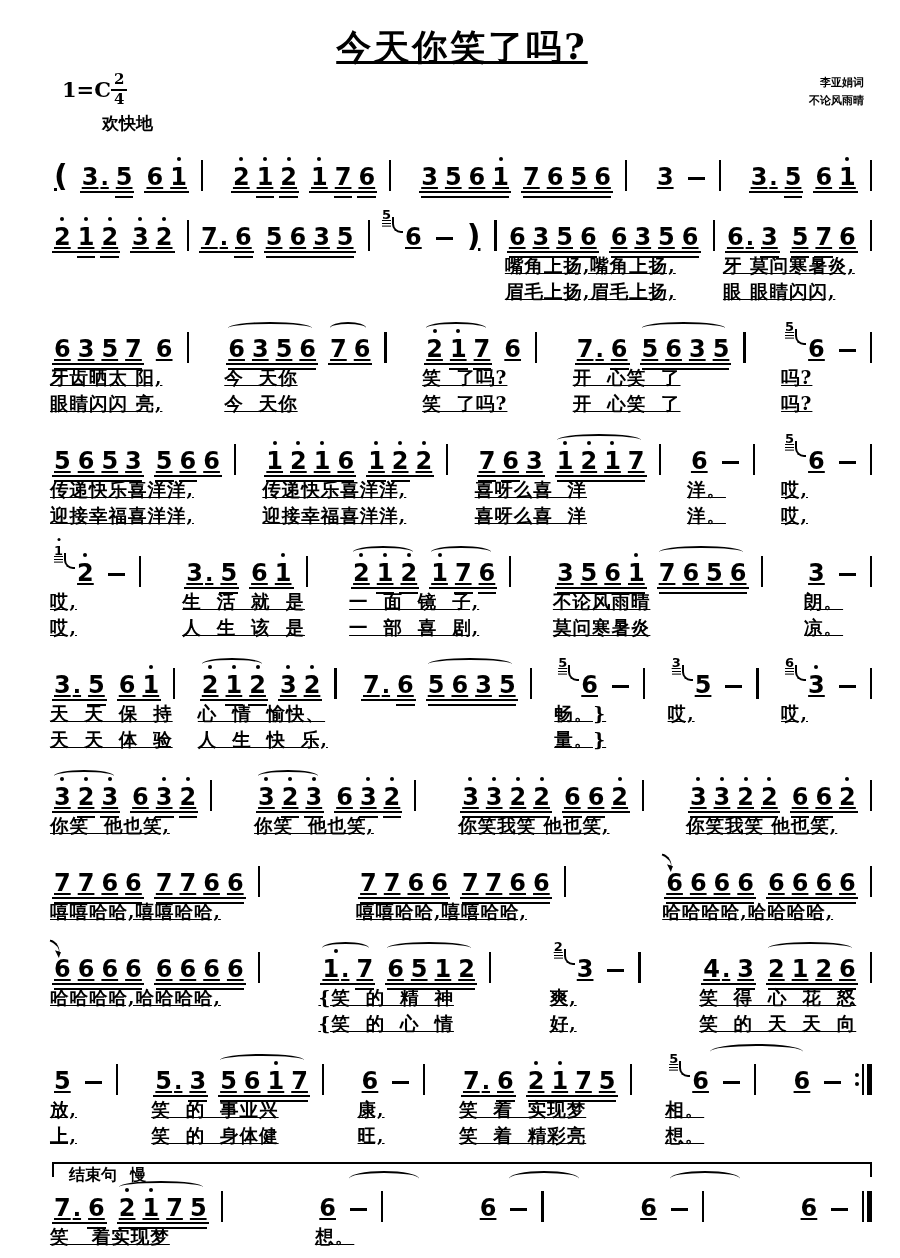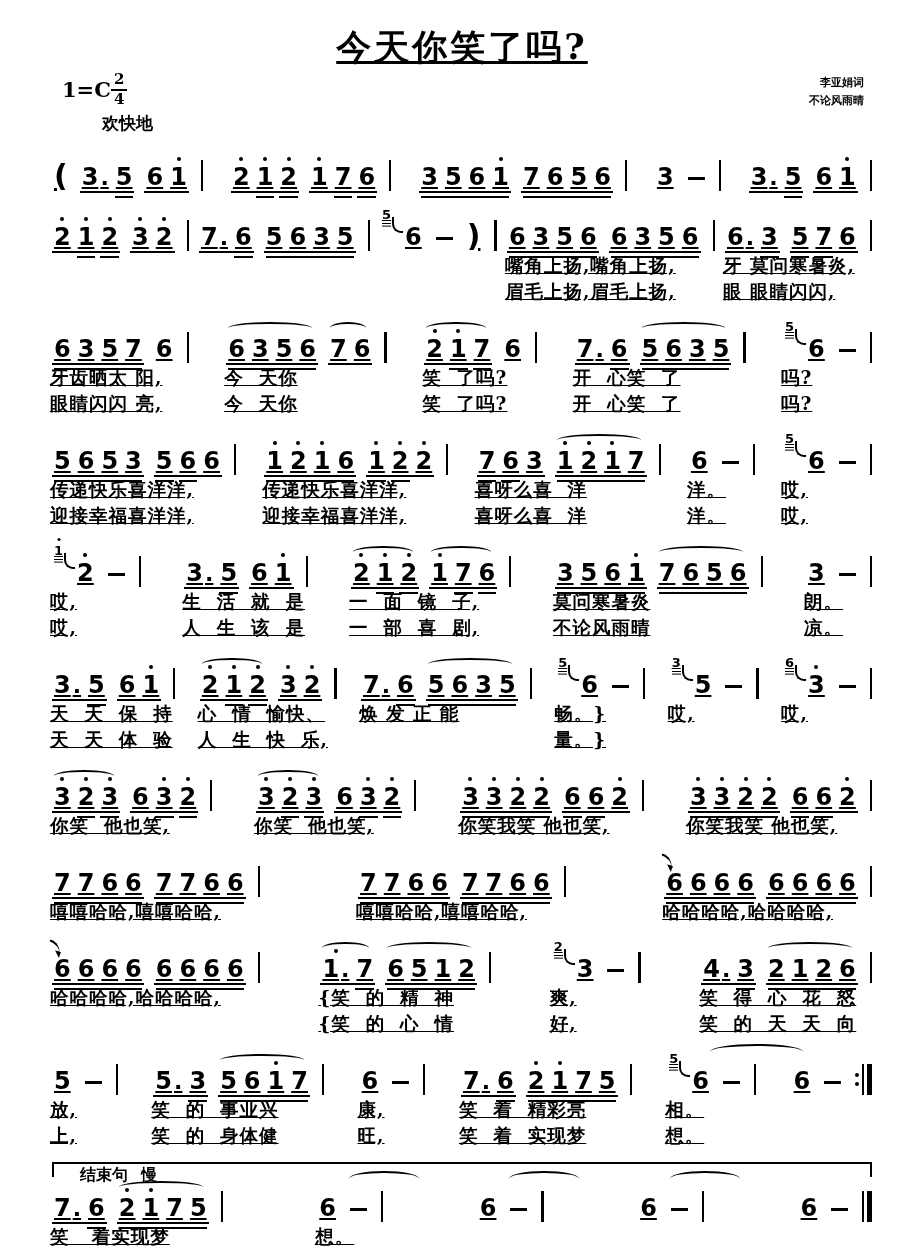--- a/index.html
+++ b/index.html
@@ -62,21 +62,21 @@
   .blc{display:inline-flex;align-items:flex-end;gap:3px;align-self:flex-end;margin-left:2px;}
   .bl{width:2.2px;height:31px;background:#000;margin-bottom:2px;}
   .blk{width:4.5px;height:31px;background:#000;margin-bottom:2px;}
   .rdc{display:flex;flex-direction:column;justify-content:center;gap:5px;height:31px;margin-bottom:2px;}
   .rdot{width:4px;height:4px;border-radius:50%;background:#000;}
   
   .mly{font-size:18.5px;font-weight:bold;line-height:26px;white-space:pre;letter-spacing:1px;
        font-family:"DejaVu Serif","Liberation Serif",serif;}
   
   .ebr{border:2px solid #000;border-bottom:none;height:13px;margin:2px 2px 0;position:relative;}
-  .ebl{position:absolute;left:20px;top:1px;background:#fff;padding:0 6px;font-size:16px;
+  .ebl{position:absolute;left:9px;top:1px;background:#fff;padding:0 6px;font-size:16px;
        font-weight:bold;white-space:pre;}
 </style>
 </head>
 <body>
 
 <div class="page">
   <div class="hdr">
     <h1 class="title">今天你笑了吗?</h1>
     <div class="keysig">
       <span>1=C</span>
@@ -542,22 +542,22 @@
               <span class="g b2 s">
                 <span class="note">7</span>
                 <span class="note">6</span>
                 <span class="note">5</span>
                 <span class="note">6</span>
               </span>
               <span class="blc">
                 <span class="bl"></span>
               </span>
             </div>
+            <div class="mly">不论风雨晴</div>
             <div class="mly">莫问寒暑炎</div>
-            <div class="mly">不论风雨晴</div>
           </div>
           <div class="meas">
             <div class="mn">
               <span class="g b0">
                 <span class="note">3</span>
               </span>
               <span class="g b0">
                 <span class="dash"></span>
               </span>
               <span class="blc">
@@ -615,21 +615,20 @@
               <span class="g b2 s">
                 <span class="note">5</span>
                 <span class="note">6</span>
                 <span class="note">3</span>
                 <span class="note">5</span>
               </span>
               <span class="blc">
                 <span class="bl"></span>
               </span>
             </div>
-            <div class="mly">焕 发 正 能</div>
           </div>
           <div class="meas">
             <div class="mn">
               <span class="g b0">
                 <span class="gw">
                   <span class="note grace">5</span>
                   <span class="gc"></span>
                 </span>
                 <span class="note">6</span>
               </span>
@@ -969,22 +968,22 @@
               <span class="g b2">
                 <span class="note"><span class="od"></span>2</span>
                 <span class="note"><span class="od"></span>1</span>
                 <span class="note">7</span>
                 <span class="note">5</span>
               </span>
               <span class="blc">
                 <span class="bl"></span>
               </span>
             </div>
+            <div class="mly">笑  着  实现梦</div>
             <div class="mly">笑  着  精彩亮</div>
-            <div class="mly">笑  着  实现梦</div>
           </div>
           <div class="meas tie">
             <div class="mn">
               <span class="g b0">
                 <span class="gw">
                   <span class="note grace">5</span>
                   <span class="gc"></span>
                 </span>
                 <span class="note">6</span>
               </span>

